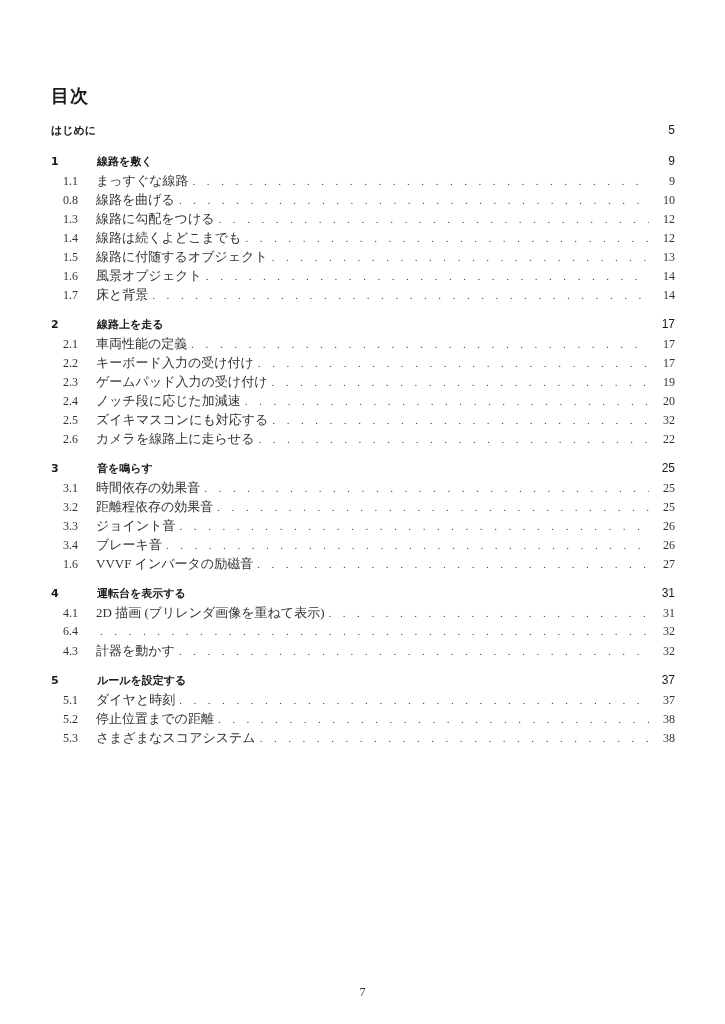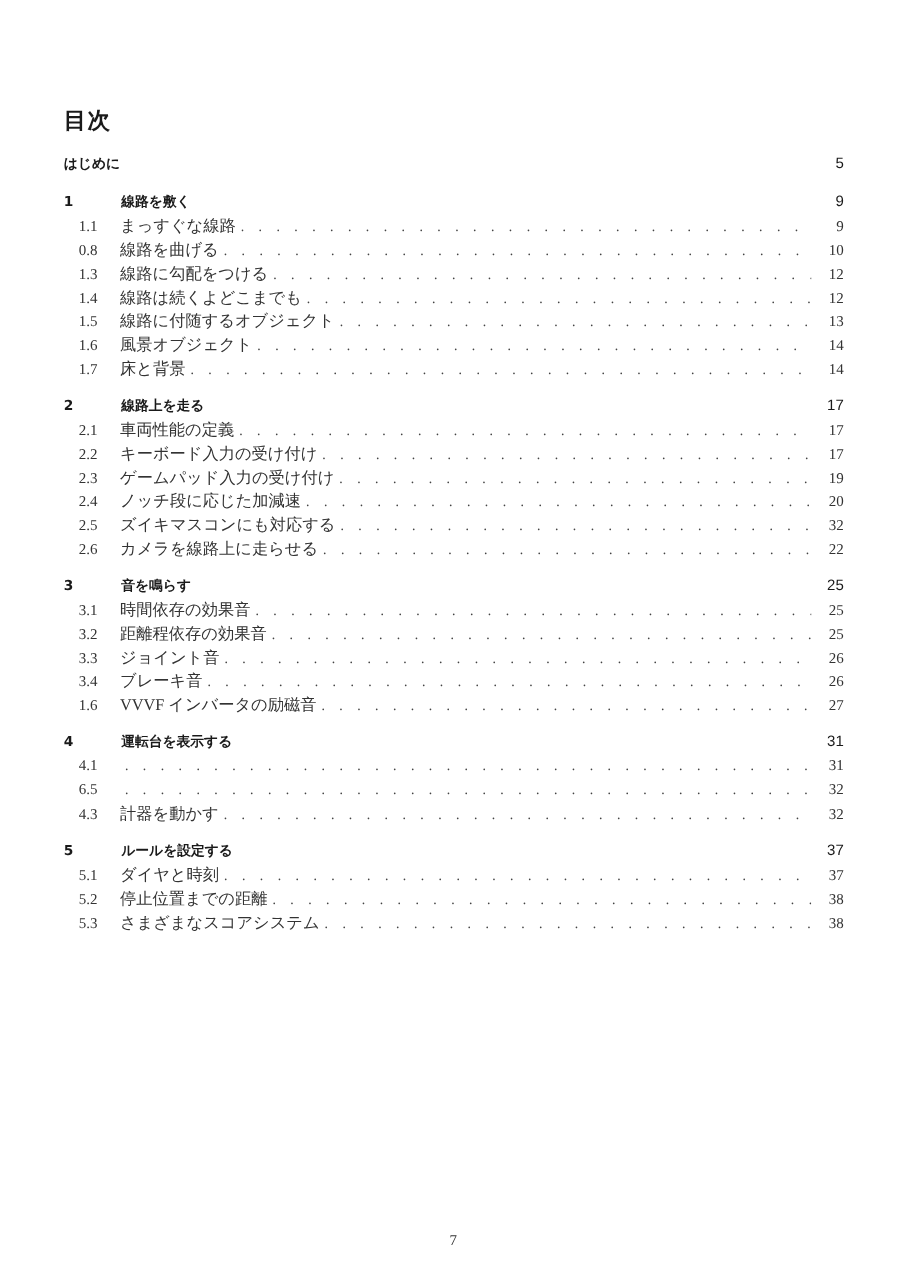--- a/index.html
+++ b/index.html
@@ -178,25 +178,26 @@
     </div>
   <div class="gap"></div>
 
   <div class="row top">
     <span class="num">4</span>
     <span class="label">運転台を表示する</span>
     <span class="page">31</span>
   </div>
   <div class="row sub">
       <span class="num">4.1</span>
+      <span class="label">2D 描画 (ブリレンダ画像を重ねて表示)</span>
       <span class="leader">. . . . . . . . . . . . . . . . . . . . . . . . . . . . . . . . . . . . . . . . . . . . . . . . . . . . . . . . . . . . . . . . . . . . . . . . . . . .</span>
       <span class="page">31</span>
     </div>
   <div class="row sub">
-      <span class="num">6.5</span>
+      <span class="num">6.4</span>
       <span class="leader">. . . . . . . . . . . . . . . . . . . . . . . . . . . . . . . . . . . . . . . . . . . . . . . . . . . . . . . . . . . . . . . . . . . . . . . . . . . .</span>
       <span class="page">32</span>
     </div>
   <div class="row sub">
       <span class="num">4.3</span>
       <span class="label">計器を動かす</span>
       <span class="leader">. . . . . . . . . . . . . . . . . . . . . . . . . . . . . . . . . . . . . . . . . . . . . . . . . . . . . . . . . . . . . . . . . . . . . . . . . . . .</span>
       <span class="page">32</span>
     </div>
   <div class="gap"></div>

